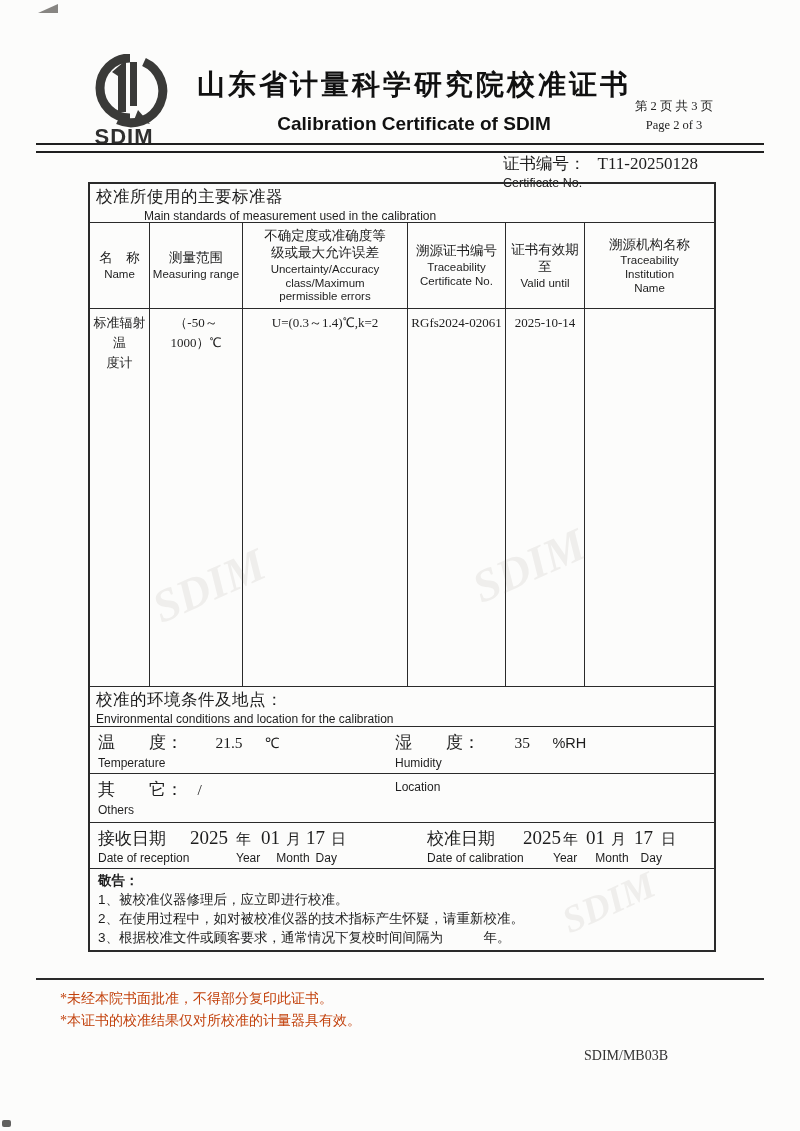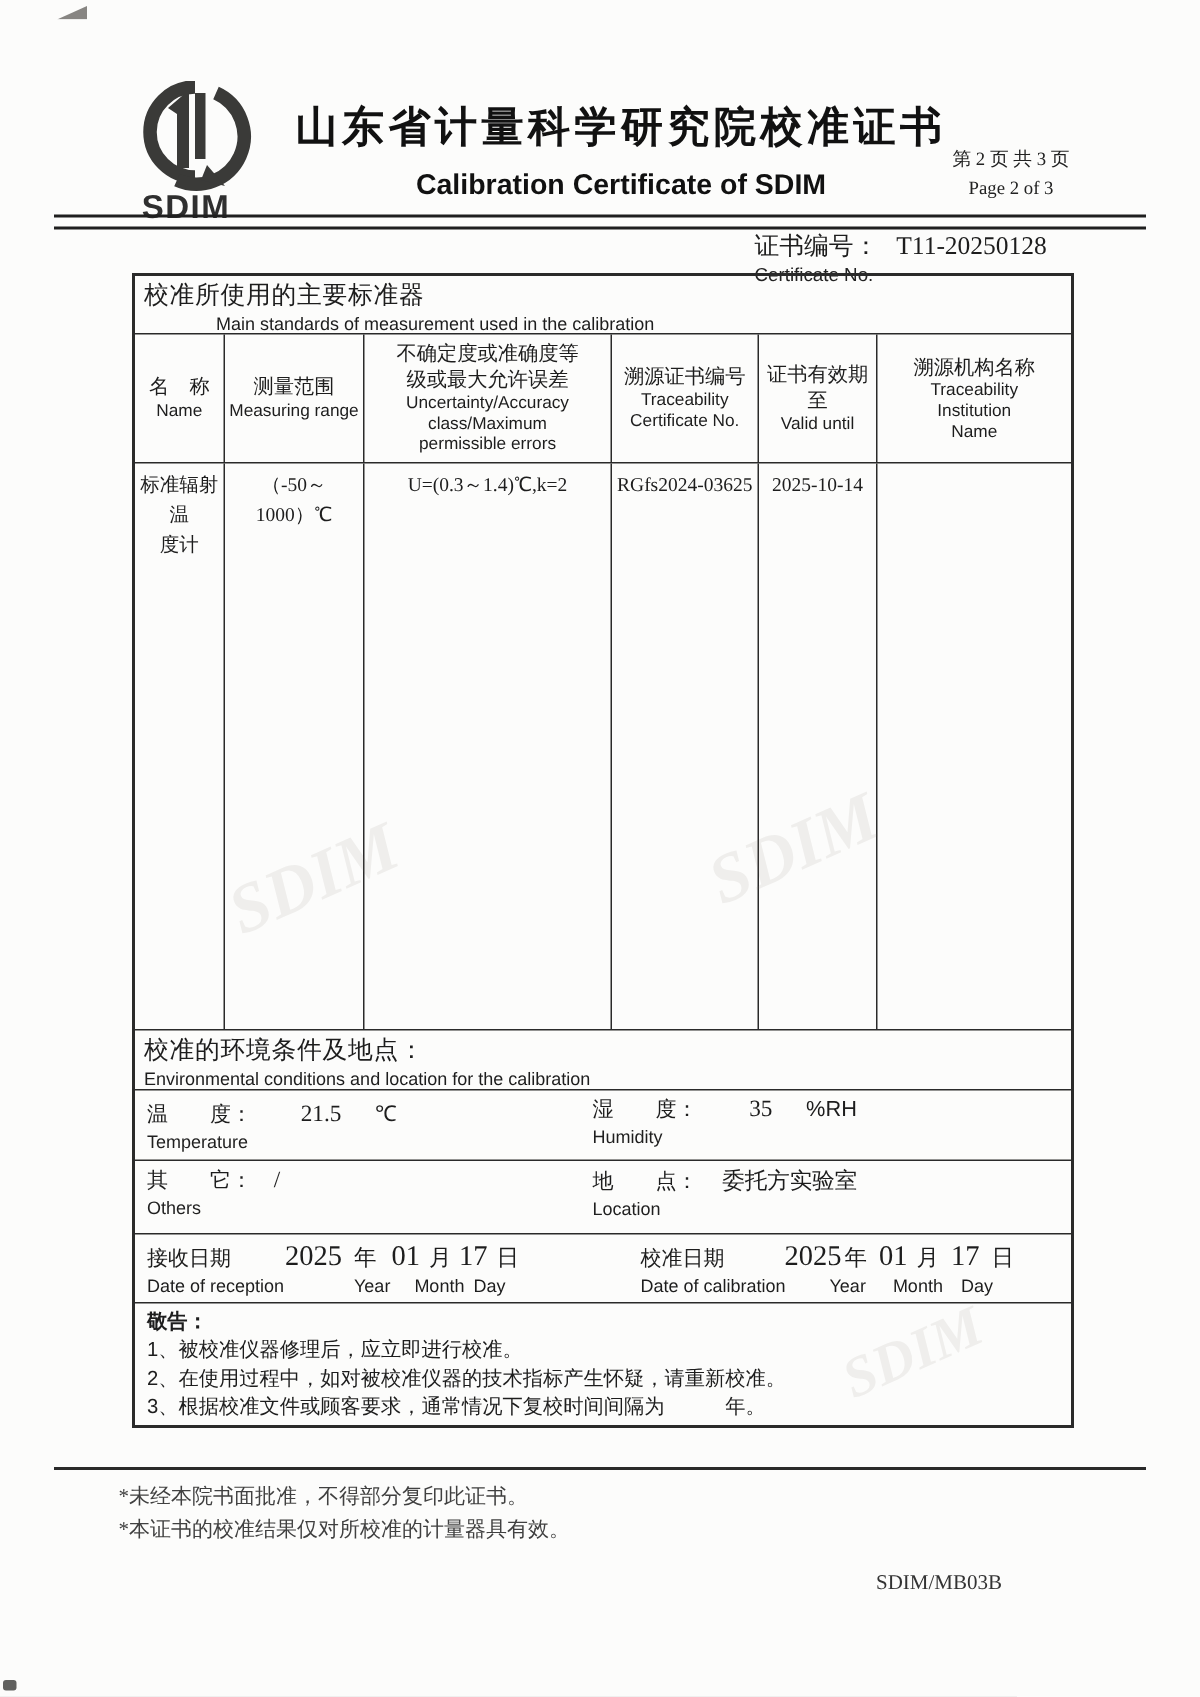--- a/index.html
+++ b/index.html
@@ -39,38 +39,38 @@
   .dcell:last-child{border-right:none;}
   .c1{width:60px;} .c2{width:93px;} .c3{width:165px;} .c4{width:98px;} .c5{width:79px;} .c6{flex:1;}
   .env-title{height:40px;padding:2px 6px;}
   .env-title .zh{font-size:16.5px;letter-spacing:.5px;}
   .env-title .en{font-size:12px;margin-top:1px;}
   .pair-row{display:flex;}
   .half-l{width:305px;padding:4px 0 0 8px;box-sizing:border-box;}
   .half-r{flex:1;padding:4px 0 0 0;box-sizing:border-box;}
   .env-row{height:47px;}
   .oth-row{height:50px;}
-  .lab{font-size:14px;}
+  .lab{font-size:17px;}
   .val{font-family:"Liberation Serif",serif;font-size:15.5px;}
   .unit{font-size:14.5px;margin-left:18px;}
   .en-sub{font-size:12px;margin-top:2px;color:#1f1f1f;}
   .v-temp{margin-left:28px;} .v-hum{margin-left:30px;} .v-oth{margin-left:10px;} .v-loc{margin-left:12px;font-family:"Liberation Sans",sans-serif;font-size:15px;}
   .dates-row{height:46px;gap:32px;}
   .dline{display:flex;align-items:baseline;}
   .dline .lab{margin-right:0;}
   .dnum{font-family:Liberation Serif, serif;font-size:19px;}
   .dzh{font-size:15px;}
   .den{display:flex;font-size:12px;margin-top:1px;}
   .notes{flex:1;padding:3px 8px;border-bottom:none;}
   .notes .nt{font-size:13.5px;font-weight:bold;}
   .notes .ni{font-size:13.5px;line-height:1.42;}
   
   .rule-bottom{position:absolute;left:36px;top:978px;width:728px;border-top:2px solid #2a2a2a;}
   .footnotes{position:absolute;left:60px;top:988px;font-family:"Liberation Serif",serif;
-             font-size:14px;line-height:1.6;color:#404040;margin-left:19px;}
+             font-size:14px;line-height:1.6;color:#c2410c;}
   .form-code{position:absolute;left:584px;top:1048px;font-family:"Liberation Serif",serif;font-size:14px;color:#333;}
   
   .wm{position:absolute;font-family:"Liberation Serif",serif;font-style:italic;font-weight:bold;
       font-size:46px;color:rgba(125,122,110,0.10);transform:rotate(-24deg);pointer-events:none;}
   .art-tl{position:absolute;left:38px;top:4px;width:20px;height:9px;background:#55524e;opacity:.7;
           clip-path:polygon(0 100%,100% 0,100% 100%);}
   .art-bl{position:absolute;left:2px;top:1120px;width:9px;height:7px;background:#3a3a38;border-radius:2px;opacity:.8;}
 </style>
 </head>
 <body>
@@ -150,21 +150,21 @@
 Institution
 Name</span>
       </div>
     </div>
 
     <div class="row data-row">
       <div class="dcell c1">标准辐射温
 度计</div>
       <div class="dcell c2">（-50～1000）℃</div>
       <div class="dcell c3">U=(0.3～1.4)℃,k=2</div>
-      <div class="dcell c4">RGfs2024-03625</div>
+      <div class="dcell c4">RGfs2024-02061</div>
       <div class="dcell c5">2025-10-14</div>
       <div class="wm" style="left:60px;top:250px;">SDIM</div>
       <div class="wm" style="left:380px;top:230px;">SDIM</div>
     </div>
 
     <div class="row env-title">
       <div class="zh">校准的环境条件及地点：</div>
       <div class="en">Environmental conditions and location for the calibration</div>
     </div>
 
@@ -189,24 +189,20 @@
 
     <div class="row pair-row oth-row">
       <div class="half-l">
         <div>
           <span class="lab">其　　它：</span>
           <span class="val v-oth">/</span>
         </div>
         <div class="en-sub">Others</div>
       </div>
       <div class="half-r">
-        <div>
-          <span class="lab">地　　点：</span>
-          <span class="val v-loc">委托方实验室</span>
-        </div>
         <div class="en-sub">Location</div>
       </div>
     </div>
 
     <div class="row pair-row dates-row">
       <div class="half-l">
         <div class="dline">
           <span class="lab" style="width:92px;">接收日期</span>
           <span class="dnum">2025</span>
           <span class="dzh" style="margin-left:8px;">年</span>

